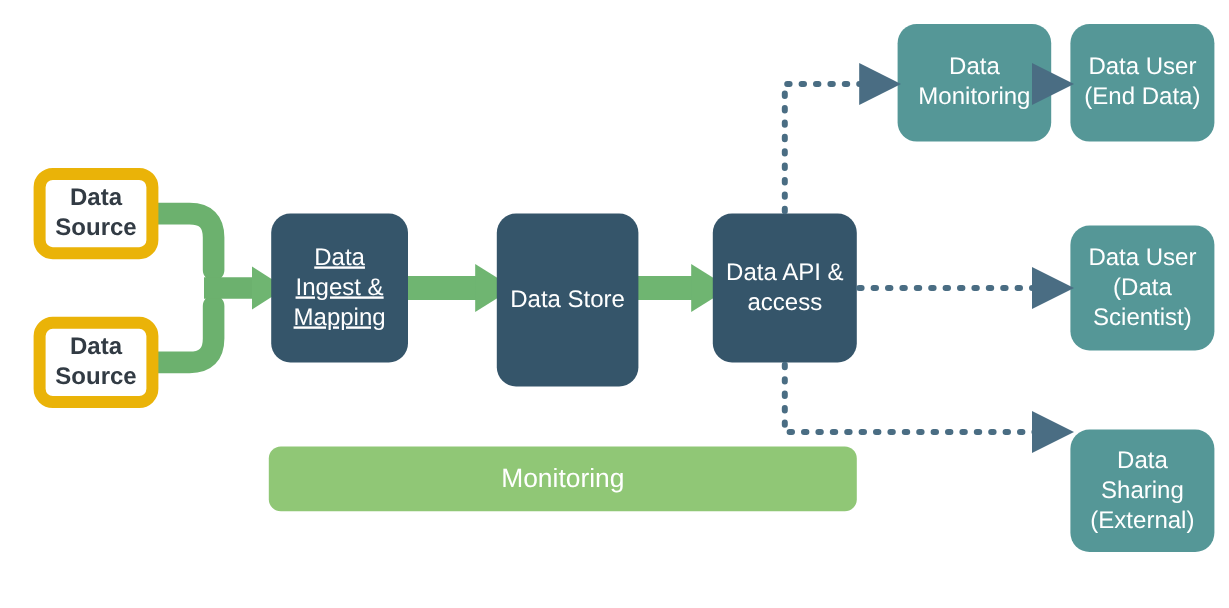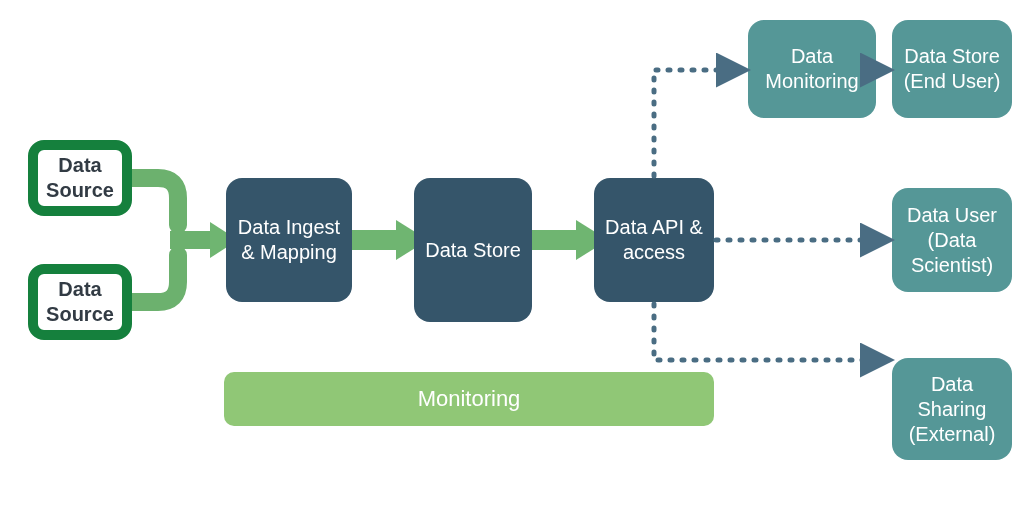--- a/index.html
+++ b/index.html
@@ -32,21 +32,21 @@
   }
   .node.dark {
     background: #35556a;
   }
   .node.teal {
     background: #559797;
   }
   .node.source {
     background: #ffffff;
     color: #323b44;
-    border: 10px solid #15803d;
+    border: 10px solid #eab308;
     font-weight: 600;
     font-size: 20px;
   }
   .monitor-bar {
     position: absolute;
     background: #90c776;
     color: #ffffff;
     border-radius: 10px;
     display: flex;
     align-items: center;
@@ -92,38 +92,38 @@
   </svg>
 
   <div class="node source" style="left:28px; top:140px; width:104px; height:76px;">
     <span>Data Source</span>
   </div>
 
   <div class="node source" style="left:28px; top:264px; width:104px; height:76px;">
     <span>Data Source</span>
   </div>
 
-  <div class="node dark" style="left:226px; top:178px; width:126px; height:124px;">
+  <div class="node dark" style="left:226px; top:178px; width:114px; height:124px;text-decoration:underline;">
     <span>Data Ingest &amp; Mapping</span>
   </div>
 
   <div class="node dark" style="left:414px; top:178px; width:118px; height:144px;">
     <span>Data Store</span>
   </div>
 
   <div class="node dark" style="left:594px; top:178px; width:120px; height:124px;">
     <span>Data API &amp; access</span>
   </div>
 
   <div class="node teal" style="left:748px; top:20px; width:128px; height:98px;">
     <span>Data Monitoring</span>
   </div>
 
   <div class="node teal" style="left:892px; top:20px; width:120px; height:98px;">
-    <span>Data Store (End User)</span>
+    <span>Data User (End Data)</span>
   </div>
 
   <div class="node teal" style="left:892px; top:188px; width:120px; height:104px;">
     <span>Data User (Data Scientist)</span>
   </div>
 
   <div class="node teal" style="left:892px; top:358px; width:120px; height:102px;">
     <span>Data Sharing (External)</span>
   </div>
 

